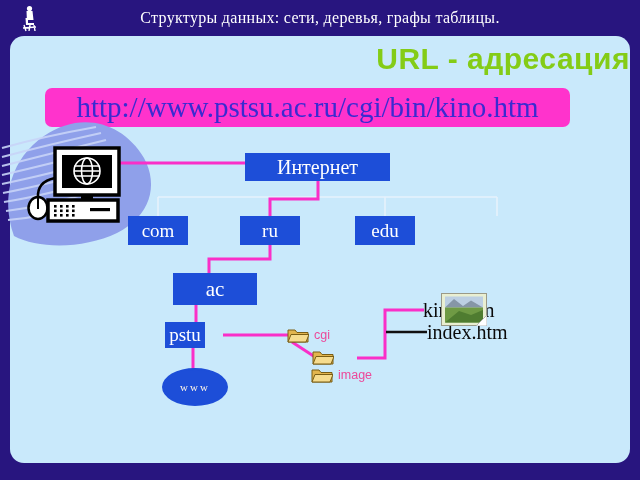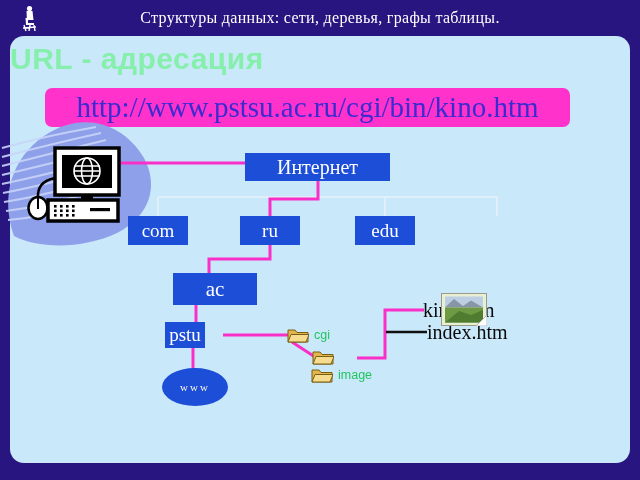--- a/index.html
+++ b/index.html
@@ -11,23 +11,23 @@
   .titlebar{position:absolute;left:0;top:0;width:640px;height:36px;
             display:flex;align-items:center;}
   .titlebar-text{position:absolute;left:0;width:640px;text-align:center;
                  color:#FFFFFF;font-size:16px;letter-spacing:.3px;}
   .scribe{position:absolute;left:20px;top:5px;z-index:5;}
 
   
   .slide{position:absolute;left:10px;top:36px;width:620px;height:427px;
          background:#C9E9FB;border-radius:14px;}
 
-  .slide-title{position:absolute;left:10px;top:42px;width:620px;text-align:left;
+  .slide-title{position:absolute;left:10px;top:42px;width:620px;text-align:right;
                font-family:"Liberation Sans",sans-serif;font-weight:bold;
-               font-size:30px;color:#86efac;letter-spacing:.5px;}
+               font-size:30px;color:#84cc16;letter-spacing:.5px;}
 
   .url-box{position:absolute;left:45px;top:88px;width:525px;height:39px;
            background:#FF33CC;display:flex;align-items:center;justify-content:center;border-radius:7px;}
   .url-box span{color:#3A2BD0;font-size:29px;white-space:nowrap;}
 
   svg.layer{position:absolute;left:0;top:0;}
 
   
   .node{position:absolute;background:#1d4ed8;color:#FFFFFF;text-align:center;
         display:flex;align-items:center;justify-content:center;z-index:3;}
@@ -39,21 +39,21 @@
   .n-ac  {left:173px;top:273px;width:84px;height:32px;font-size:21px;}
   .n-pstu{left:165px;top:322px;width:40px;height:26px;font-size:19px;}
   .n-www {left:162px;top:368px;width:62px;height:34px;border-radius:50%;
           border:2px solid #1d4ed8;font-size:11px;letter-spacing:2px;color:#FFF6E6;}
 
   
   .folder{position:absolute;display:flex;align-items:center;gap:5px;z-index:3;}
   .f-cgi  {left:287px;top:327px;}
   .f-bin  {left:312px;top:349px;flex-direction:column;}
   .f-image{left:311px;top:367px;}
-  .folder span{font-family:"Liberation Sans",sans-serif;font-size:12.5px;color:#22c55e;}
+  .folder span{font-family:"Liberation Sans",sans-serif;font-size:12.5px;color:#ec4899;}
 
   
   .file{position:absolute;font-size:20px;color:#0A0A0A;z-index:2;white-space:nowrap;}
   .file-kino {left:423px;top:299px;}
   .file-index{left:427px;top:321px;}
 
   .thumb{position:absolute;left:441px;top:293px;width:46px;height:33px;z-index:4;}
 </style>
 </head>
 <body>

